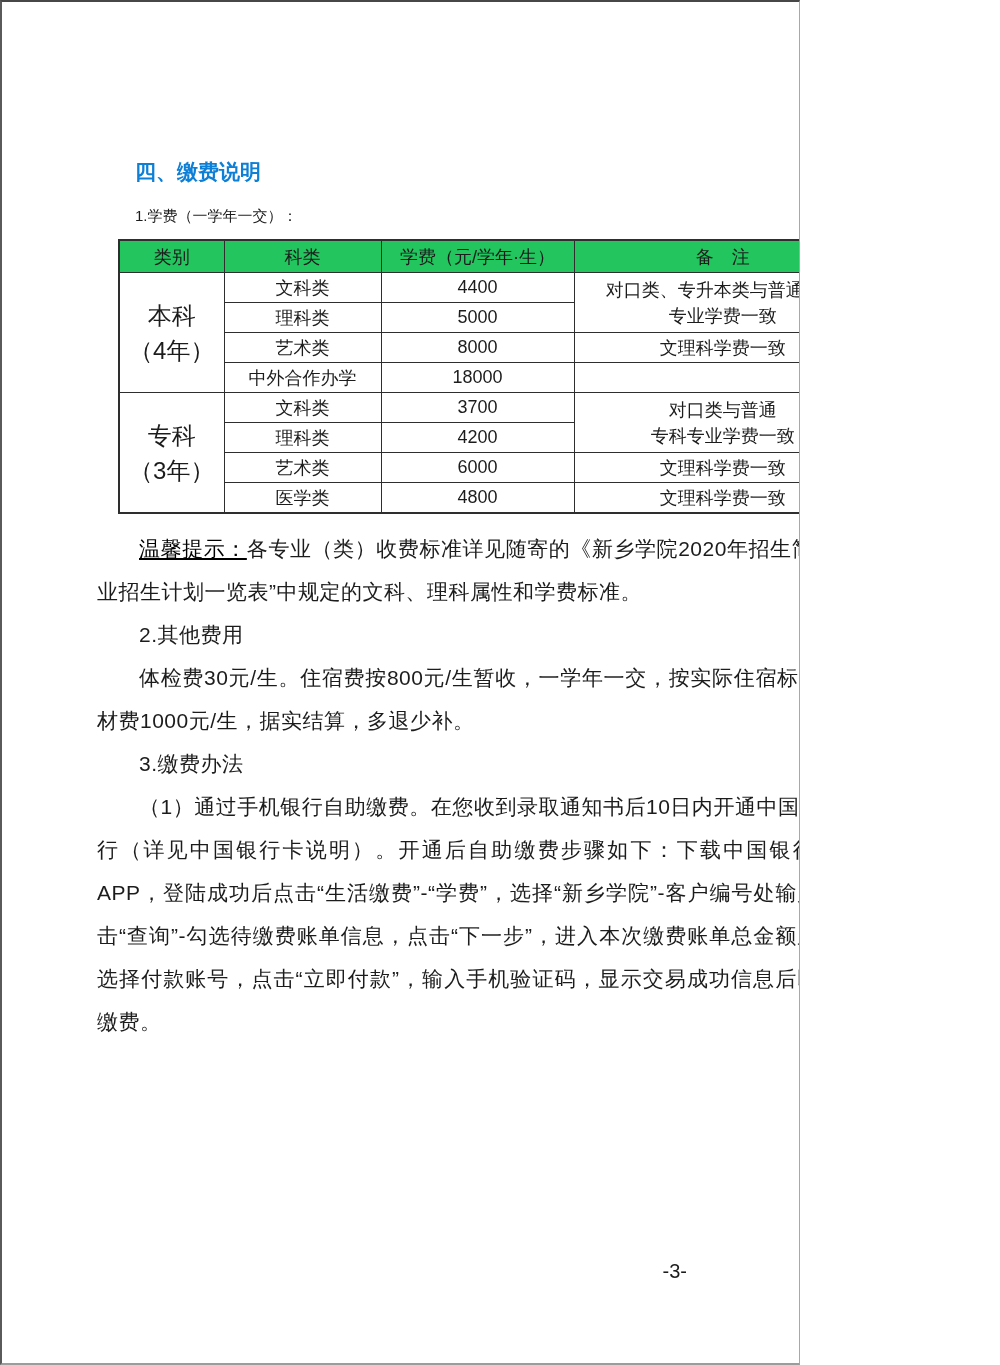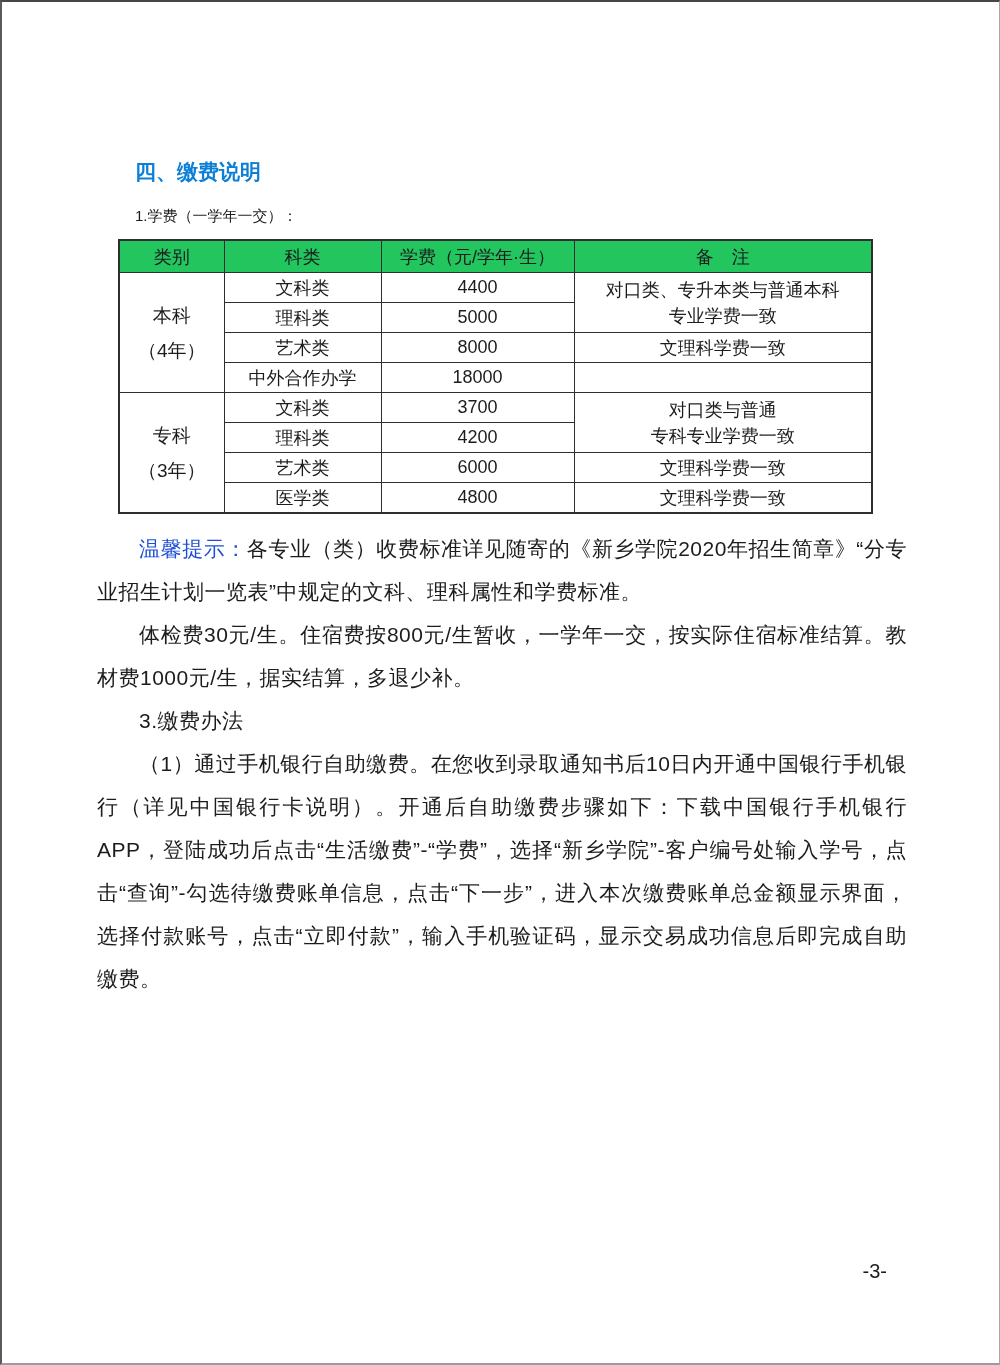--- a/index.html
+++ b/index.html
@@ -1,17 +1,17 @@
 <!DOCTYPE html>
 <html><head>
 <meta charset="utf-8">
 <style>
   html, body { margin:0; padding:0; background:#ffffff; }
   .page {
-    width:1000px; height:1365px; position:relative; box-sizing:border-box;
+    width:800px; height:1365px; position:relative; box-sizing:border-box;
     background:#ffffff;
     border-top:2px solid #474747;
     border-left:2px solid #5a5a5a;
     border-right:1px solid #a8a8a8;
     border-bottom:2px solid #9c9c9c;
     font-family:"Liberation Sans","DejaVu Sans",sans-serif;
     color:#1c1c1c;
     overflow:hidden;
   }
   .content { position:absolute; left:95px; top:0; width:810px; }
@@ -30,30 +30,30 @@
     margin:10px 0 0 21px; width:753px;
     font-size:18px; color:#1c1c1c;
     border:2px solid #2e2e2e;
   }
   table.tuition th, table.tuition td {
     border:1px solid #2e2e2e; text-align:center; vertical-align:middle;
     padding:0; font-weight:normal; overflow:hidden;
   }
   table.tuition thead th { background:#22c55e; height:31px; }
   table.tuition tbody td { height:29px; }
-  td.category div { line-height:35px; font-size:19px; }
+  td.category div { line-height:35px; font-size:24px; }
   td.remark { white-space:pre-line; line-height:26px; }
 
   .para {
     margin:0; font-size:21px; line-height:43px;
     text-align:justify; text-justify:inter-ideograph;
     text-indent:42px; letter-spacing:0.5px;
   }
   .para.first { margin-top:13px; }
-  .tips-label { color:#1d4ed8; }
+  .tips-label { color:#000000;text-decoration:underline; }
 
   .page-number {
     position:absolute; right:112px; bottom:80px;
     font-size:20px; color:#1c1c1c;
   }
 </style>
 </head>
 <body>
 
 <div class="page">
@@ -125,20 +125,21 @@
         <tr>
           <td>医学类</td>
           <td>4800</td>
           <td class="remark">文理科学费一致</td>
         </tr>
       </tbody>
     </table>
 
     <p class="para first"><span class="tips-label">温馨提示：</span><span>各专业（类）收费标准详见随寄的《新乡学院2020年招生简章》“分专业招生计划一览表”中规定的文科、理科属性和学费标准。</span></p>
 
+    <p class="para">2.其他费用</p>
     <p class="para">体检费30元/生。住宿费按800元/生暂收，一学年一交，按实际住宿标准结算。教材费1000元/生，据实结算，多退少补。</p>
 
     <p class="para">3.缴费办法</p>
     <p class="para">（1）通过手机银行自助缴费。在您收到录取通知书后10日内开通中国银行手机银行（详见中国银行卡说明）。开通后自助缴费步骤如下：下载中国银行手机银行APP，登陆成功后点击“生活缴费”-“学费”，选择“新乡学院”-客户编号处输入学号，点击“查询”-勾选待缴费账单信息，点击“下一步”，进入本次缴费账单总金额显示界面，选择付款账号，点击“立即付款”，输入手机验证码，显示交易成功信息后即完成自助缴费。</p>
 
   </div>
 
   <div class="page-number">-3-</div>
 </div>
 

